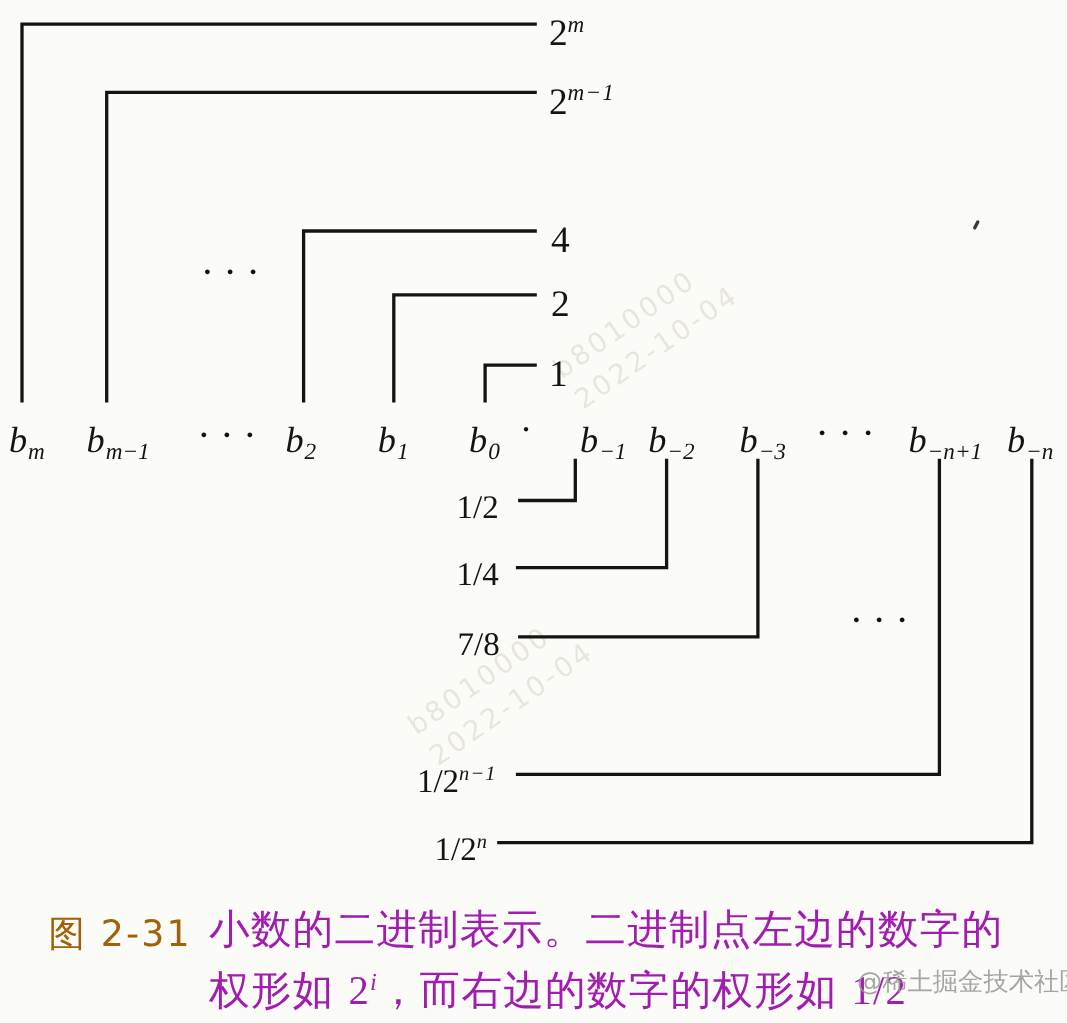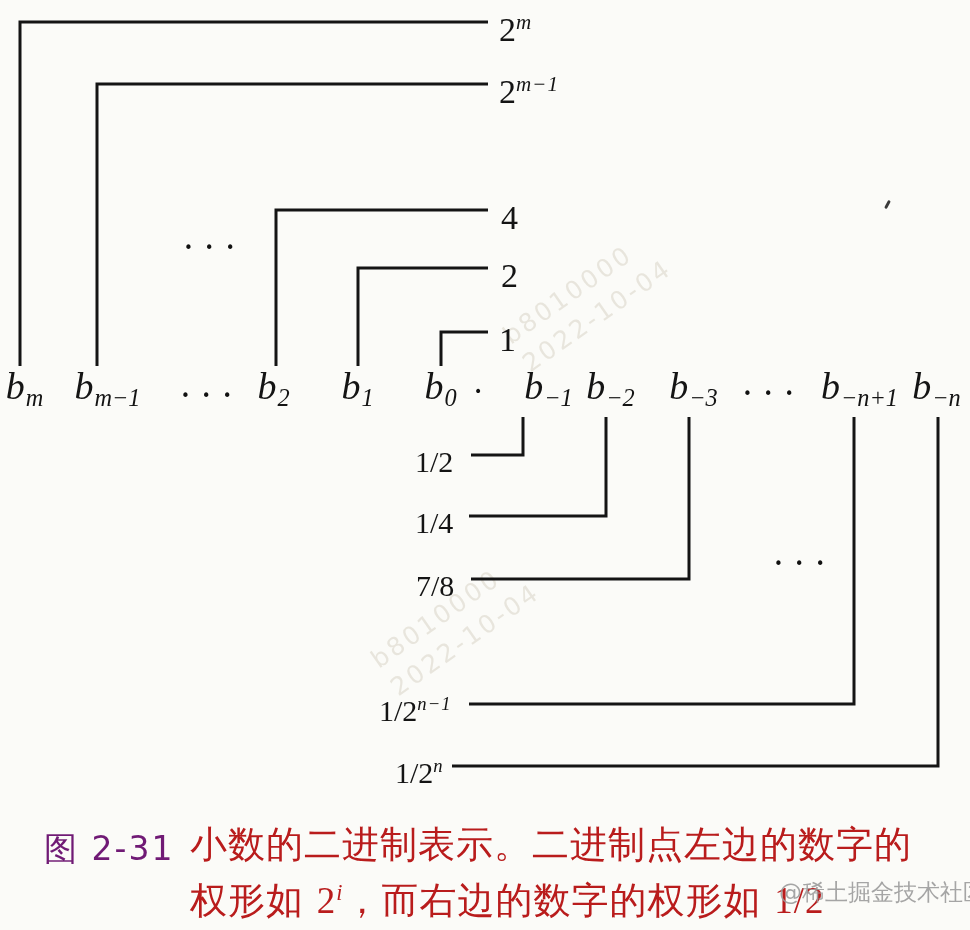--- a/index.html
+++ b/index.html
@@ -1,31 +1,31 @@
 <!DOCTYPE html>
 <html><head>
 <meta charset="utf-8">
 <style>
   html,body{margin:0;padding:0;background:#e8e8e8;}
   .page{position:relative;width:970px;height:930px;background:#fbfbf8;overflow:hidden;
         font-family:"Liberation Serif","DejaVu Serif",serif;color:#141414;}
   .lines{position:absolute;left:0;top:0;}
   .wlab{position:absolute;height:44px;line-height:44px;font-size:34px;white-space:nowrap;}
   .wlab sup, .frac sup{font-size:.62em;font-style:italic;letter-spacing:1px;}
-  .bit{position:absolute;top:368px;height:46px;line-height:36px;font-size:38px;
+  .bit{position:absolute;top:368px;height:46px;line-height:67px;font-size:33px;
        transform:translateX(-50%);white-space:nowrap;}
   .bit .base{font-style:italic;}
   .bit sub{font-size:.64em;font-style:italic;vertical-align:baseline;position:relative;top:.28em;left:.04em;}
   .frac{position:absolute;height:40px;line-height:40px;font-size:30px;white-space:nowrap;}
   .dots{position:absolute;font-family:"DejaVu Sans",sans-serif;font-size:15px;
         letter-spacing:12px;line-height:20px;color:#111;}
   .bpoint{position:absolute;font-family:"DejaVu Sans",sans-serif;font-size:14px;line-height:14px;color:#111;}
-  .cap-tag{position:absolute;left:44px;top:827px;font-size:33px;color:#701a75;
+  .cap-tag{position:absolute;left:44px;top:827px;font-size:33px;color:#a16207;
            font-family:"DejaVu Sans",sans-serif;letter-spacing:2px;white-space:nowrap;}
-  .cap-line{position:absolute;left:190px;font-size:37px;color:#b91c1c;
+  .cap-line{position:absolute;left:190px;font-size:37px;color:#a21caf;
             font-family:"DejaVu Sans",sans-serif;letter-spacing:1px;white-space:nowrap;}
   .cap-line .math{font-family:"Liberation Serif","DejaVu Serif",serif;}
   .cap-line .math sup{font-size:.6em;font-style:italic;}
   .site-wm{position:absolute;left:779px;top:877px;font-size:23px;color:#9a9a9a;opacity:.88;
            font-family:"DejaVu Sans",sans-serif;z-index:6;white-space:nowrap;}
   .wm{position:absolute;color:#cfc9b8;opacity:.42;font-size:25px;line-height:34px;
       transform:rotate(-35deg);font-family:"DejaVu Sans",sans-serif;letter-spacing:3px;
       white-space:nowrap;z-index:0;}
   .speck{position:absolute;left:886px;top:200px;width:3px;height:9px;background:#3a3a3a;
          transform:rotate(28deg);border-radius:2px;}

